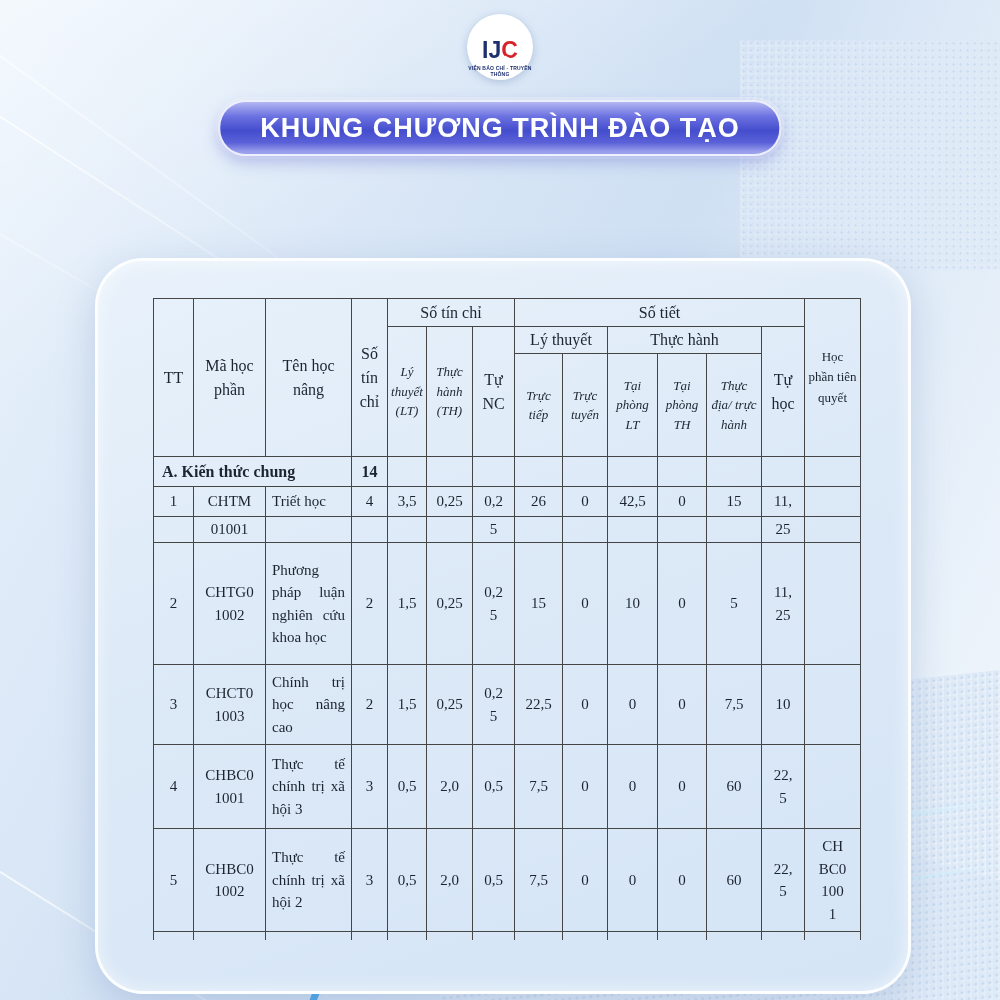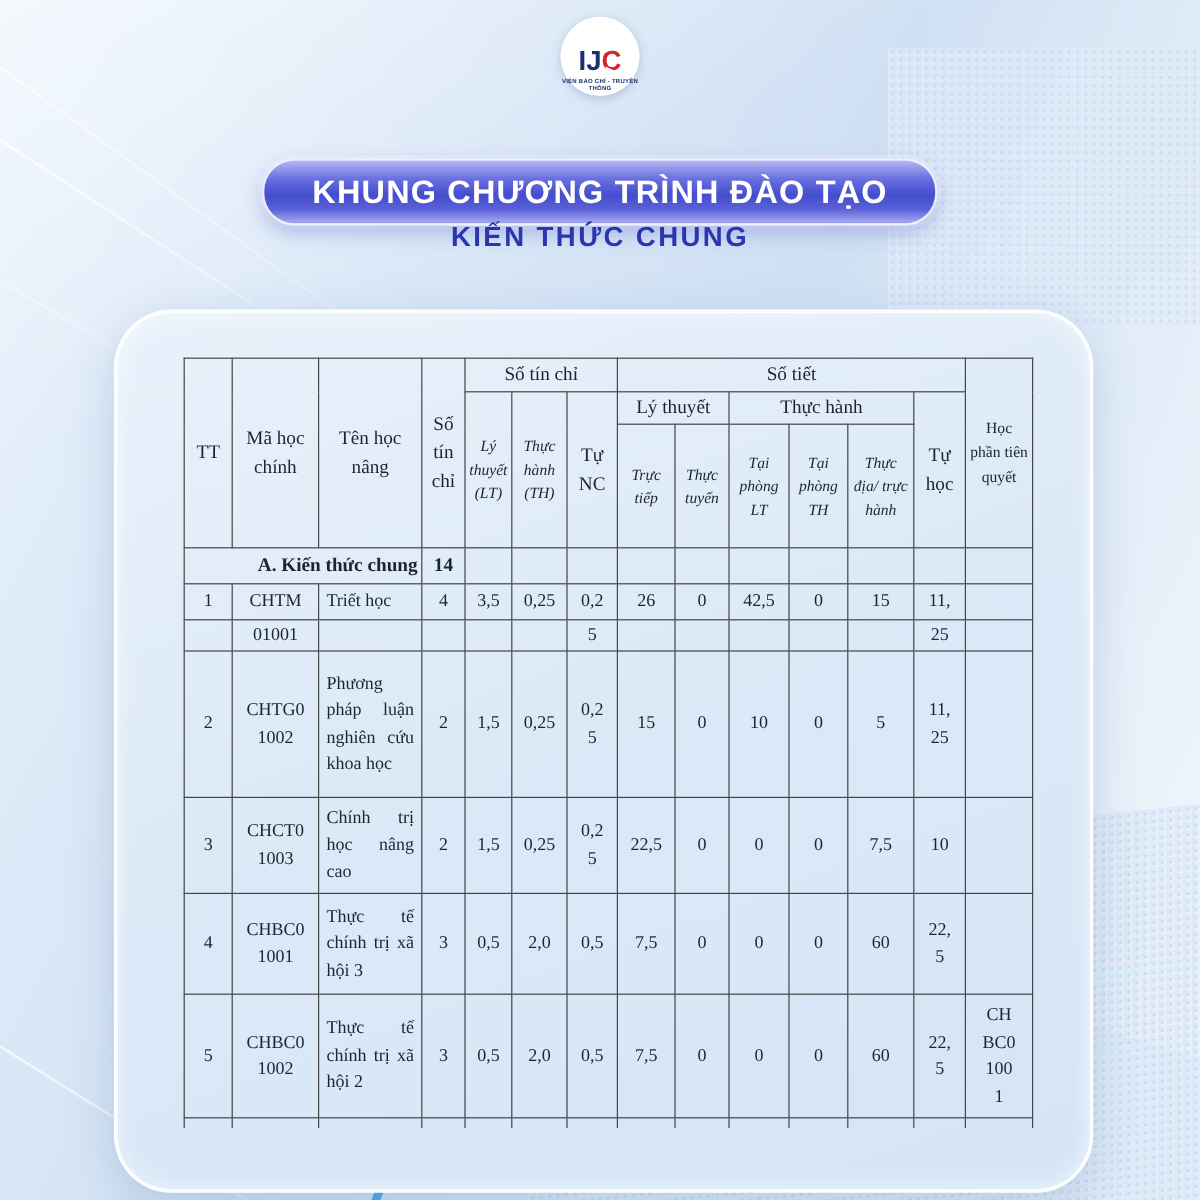--- a/index.html
+++ b/index.html
@@ -32,21 +32,21 @@
   .bl2{width:300px;left:110px;top:860px;transform:rotate(32deg);opacity:.6;}
   
   .logo{top:14px;left:50%;transform:translateX(-50%);width:66px;height:66px;border-radius:50%;
     background:#fff;box-shadow:0 2px 8px rgba(90,120,170,.35);text-align:center;position:absolute;}
   .logo-text{margin-top:25px;font-weight:bold;font-size:23px;letter-spacing:0;line-height:23px;position:relative;}
   .logo-ij{color:#1d2f6e;}
   .logo-c{color:#d8222a;position:relative;}
   .logo-play{position:absolute;color:#ffffff;font-size:8px;top:8px;margin-left:-13px;}
   .logo-sub{font-size:5px;font-weight:bold;color:#1d2f6e;margin-top:3px;letter-spacing:.2px;}
   
-  .banner{position:absolute;top:132px;left:50%;transform:translateX(-50%);
+  .banner{position:absolute;top:100px;left:50%;transform:translateX(-50%);
     height:52px;line-height:52px;padding:0 40px;border-radius:27px;white-space:nowrap;
     background:linear-gradient(180deg,#b3b7f2 0%,#6b71e0 28%,#444dcd 55%,#5a61d8 78%,#9aa0ec 96%);
     border:2px solid rgba(240,243,255,.95);
     box-shadow:0 6px 16px rgba(80,90,200,.35),0 0 0 3px rgba(255,255,255,.35);
     color:#ffffff;font-size:27px;font-weight:bold;letter-spacing:1px;}
   .subtitle{position:absolute;top:184px;width:100%;text-align:center;
     color:#2b35b0;font-size:23px;font-weight:bold;letter-spacing:2px;}
   
   .card{position:absolute;left:95px;top:258px;width:810px;height:730px;border-radius:48px;
     background:linear-gradient(160deg,#e9f2fb 0%,#dcE9f7 45%,#d5e5f6 100%);
@@ -55,21 +55,21 @@
   table{position:absolute;left:55px;top:37px;width:707px;border-collapse:collapse;table-layout:fixed;
     font-family:"Liberation Serif",serif;color:#1c2430;}
   td,th{border:1px solid #454545;padding:1px 3px;text-align:center;vertical-align:middle;
     white-space:pre-line;word-wrap:break-word;line-height:1.5;}
   th{font-size:16px;font-weight:normal;}
   th.sm{font-size:13px;font-weight:normal;font-style:italic;}
   th.smb{font-size:13px;font-weight:normal;line-height:1.55;}
   th.reg{font-size:16px;font-weight:normal;}
   td{font-size:15px;}
   td.bold{font-weight:bold;font-size:16px;}
-  td.left{text-align:right;padding-left:8px;}
+  td.left{text-align:left;padding-left:8px;}
   tbody td:nth-child(3){text-align:justify;padding:0 6px;}
   col.c1{width:40px}col.c2{width:72px}col.c3{width:86px}col.c4{width:36px}
   col.c5{width:39px}col.c6{width:46px}col.c7{width:42px}col.c8{width:48px}
   col.c9{width:45px}col.c10{width:50px}col.c11{width:49px}col.c12{width:55px}
   col.c13{width:43px}col.c14{width:56px}
   thead tr:nth-child(1){height:28px}
   thead tr:nth-child(2){height:27px}
   thead tr:nth-child(3){height:103px}
   tbody tr:nth-child(1){height:30px}
   tbody tr:nth-child(2){height:30px}
@@ -99,21 +99,20 @@
   <div class="bg-el bl-line bl1" data-name="background-streak"></div>
   <div class="bg-el bl-line bl2" data-name="background-streak"></div>
   <div class="bg-el blue-streak" data-name="background-blue-streak"></div>
 
   <div class="logo" data-name="ijc-logo">
     <div class="logo-text" data-name="logo-wordmark"><span class="logo-ij" data-name="logo-letters-ij">IJ</span><span class="logo-c" data-name="logo-letter-c">C</span><span class="logo-play" data-name="play-icon">▶</span></div>
     <div class="logo-sub" data-name="logo-subtext">VIỆN BÁO CHÍ - TRUYỀN THÔNG</div>
   </div>
 
   <div class="banner" data-name="title-banner">KHUNG CHƯƠNG TRÌNH ĐÀO TẠO</div>
-  <div class="subtitle" data-name="page-subtitle">KIẾN THỨC CHUNG</div>
 
   <div class="card" data-name="table-card">
     <table data-name="curriculum-table">
       <colgroup>
         <col class="c1">
           <col class="c2">
           <col class="c3">
           <col class="c4">
           <col class="c5">
         <col class="c6">
@@ -122,38 +121,38 @@
           <col class="c9">
           <col class="c10">
         <col class="c11">
           <col class="c12">
           <col class="c13">
           <col class="c14">
       </colgroup>
       <thead data-name="table-header">
         <tr data-name="header-row-1">
           <th rowspan="3" data-name="col-header-tt">TT</th>
-          <th rowspan="3" data-name="col-header-ma-hoc-phan">Mã học chính</th>
+          <th rowspan="3" data-name="col-header-ma-hoc-phan">Mã học phần</th>
           <th rowspan="3" data-name="col-header-ten-hoc-phan">Tên học nâng</th>
           <th rowspan="3" data-name="col-header-so-tin-chi">Số tín chỉ</th>
           <th colspan="3" data-name="group-header-so-tin-chi">Số tín chỉ</th>
           <th colspan="6" data-name="group-header-so-tiet">Số tiết</th>
           <th rowspan="3" class="smb" data-name="col-header-tien-quyet">Học phần tiên quyết</th>
         </tr>
         <tr data-name="header-row-2">
           <th rowspan="2" class="sm" data-name="col-header-ly-thuyet-lt">Lý thuyết (LT)</th>
           <th rowspan="2" class="sm" data-name="col-header-thuc-hanh-th">Thực hành (TH)</th>
           <th rowspan="2" class="reg" data-name="col-header-tu-nc">Tự NC</th>
           <th colspan="2" class="reg" data-name="group-header-ly-thuyet">Lý thuyết</th>
           <th colspan="3" class="reg" data-name="group-header-thuc-hanh">Thực hành</th>
           <th rowspan="2" class="reg" data-name="col-header-tu-hoc">Tự học</th>
         </tr>
         <tr data-name="header-row-3">
           <th class="sm" data-name="col-header-truc-tiep">Trực tiếp</th>
-          <th class="sm" data-name="col-header-truc-tuyen">Thực tuyến</th>
+          <th class="sm" data-name="col-header-truc-tuyen">Trực tuyến</th>
           <th class="sm" data-name="col-header-tai-phong-lt">Tại phòng LT</th>
           <th class="sm" data-name="col-header-tai-phong-th">Tại phòng TH</th>
           <th class="sm" data-name="col-header-thuc-dia">Thực địa/ trực hành</th>
         </tr>
       </thead>
       <tbody data-name="table-body">
           <tr data-name="section-row">
             <td colspan="3" class="bold left" data-name="table-cell">A. Kiến thức chung</td>
             <td class="bold" data-name="table-cell">14</td>
             <td data-name="table-cell"></td>

